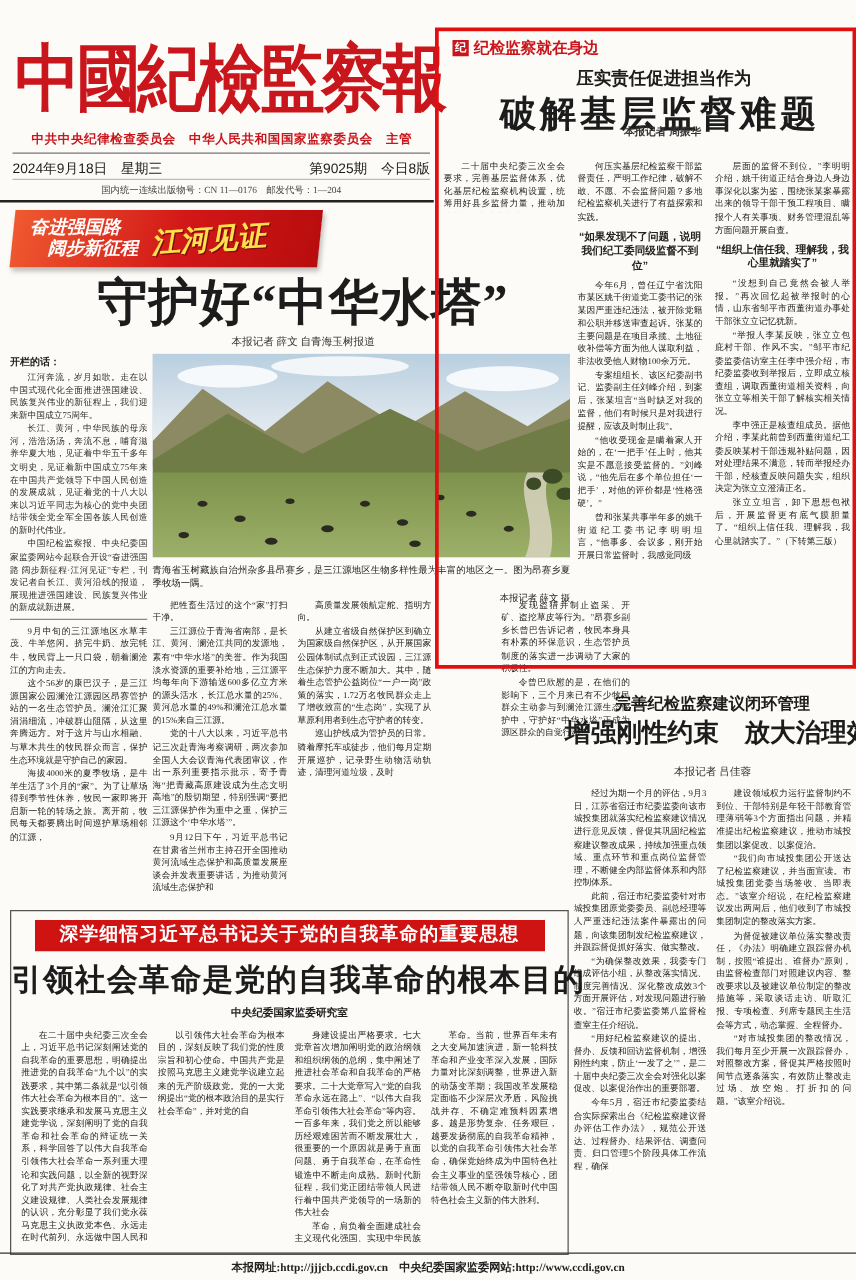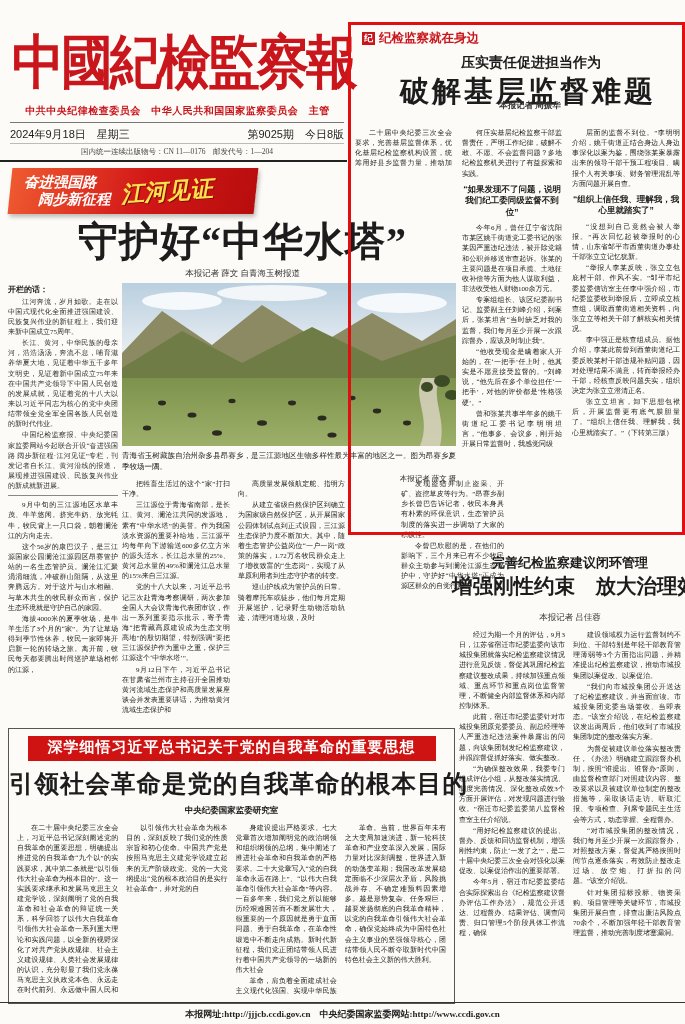--- a/index.html
+++ b/index.html
@@ -92,21 +92,21 @@
   <div class="abs tr-kicker kickline">压实责任促进担当作为</div>
   <div class="abs tr-head">破解基层监督难题</div>
   <div class="abs tr-byline byline">本报记者 周振华</div>
   <div class="abs col tr-col1">
       <p>二十届中央纪委三次全会要求，完善基层监督体系，优化基层纪检监察机构设置，统筹用好县乡监督力量，推动加大基层监督办案力度。如</p>
     </div>
   <div class="abs col tr-col2">
       <p>何压实基层纪检监察干部监督责任，严明工作纪律，破解不敢、不愿、不会监督问题？多地纪检监察机关进行了有益探索和实践。</p>
       <p class="subhead">“如果发现不了问题，说明我们纪工委同级监督不到位”</p>
       <p>今年6月，曾任辽宁省沈阳市某区姚千街道党工委书记的张某因严重违纪违法，被开除党籍和公职并移送审查起诉。张某的主要问题是在项目承揽、土地征收补偿等方面为他人谋取利益，非法收受他人财物100余万元。</p>
-      <p>专案组组长、该区纪委副书记、监委副主任刘峰介绍，到案后，张某坦言“当时缺乏对我的监督，我们每月至少开展一次跟踪督办，应该及时制止我”。</p>
+      <p>专案组组长、该区纪委副书记、监委副主任刘峰介绍，到案后，张某坦言“当时缺乏对我的监督，他们有时候只是对我进行提醒，应该及时制止我”。</p>
       <p>“他收受现金是瞒着家人开始的，在‘一把手’任上时，他其实是不愿意接受监督的。”刘峰说，“他先后在多个单位担任‘一把手’，对他的评价都是‘性格强硬’。”</p>
       <p>曾和张某共事半年多的姚千街道纪工委书记李明明坦言，“他事多、会议多，刚开始开展日常监督时，我感觉同级</p>
     </div>
   <div class="abs col tr-col3">
       <p>层面的监督不到位。”李明明介绍，姚千街道正结合身边人身边事深化以案为鉴，围绕张某案暴露出来的领导干部干预工程项目、瞒报个人有关事项、财务管理混乱等方面问题开展自查。</p>
       <p class="subhead">“组织上信任我、理解我，我心里就踏实了”</p>
       <p>“没想到自己竟然会被人举报。”再次回忆起被举报时的心情，山东省邹平市西董街道办事处干部张立立记忆犹新。</p>
       <p>“举报人李某反映，张立立包庇村干部、作风不实。”邹平市纪委监委信访室主任李中强介绍，市纪委监委收到举报后，立即成立核查组，调取西董街道相关资料，向张立立等相关干部了解核实相关情况。</p>
       <p>李中强正是核查组成员。据他介绍，李某此前曾到西董街道纪工委反映某村干部违规补贴问题，因对处理结果不满意，转而举报经办干部，经核查反映问题失实，组织决定为张立立澄清正名。</p>
       <p>张立立坦言，卸下思想包袱后，开展监督更有底气膜胆量了。“组织上信任我、理解我，我心里就踏实了。”（下转第三版）</p>
@@ -229,19 +229,18 @@
       <p>此前，宿迁市纪委监委针对市城投集团原党委委员、副总经理等人严重违纪违法案件暴露出的问题，向该集团制发纪检监察建议，并跟踪督促抓好落实、做实整改。</p>
       <p>“为确保整改效果，我委专门组成评估小组，从整改落实情况、制度完善情况、深化整改成效3个方面开展评估，对发现问题进行验收。”宿迁市纪委监委第八监督检查室主任介绍说。</p>
       <p>“用好纪检监察建议的提出、督办、反馈和回访监督机制，增强刚性约束，防止‘一发了之’”，是二十届中央纪委三次全会对强化以案促改、以案促治作出的重要部署。</p>
       <p>今年5月，宿迁市纪委监委结合实际探索出台《纪检监察建议督办评估工作办法》，规范公开送达、过程督办、结果评估、调查问责、归口管理5个阶段具体工作流程，确保</p>
     </div>
   <div class="abs col br-col2">
       <p>建设领域权力运行监督制约不到位、干部特别是年轻干部教育管理薄弱等3个方面指出问题，并精准提出纪检监察建议，推动市城投集团以案促改、以案促治。</p>
       <p>“我们向市城投集团公开送达了纪检监察建议，并当面宣读。市城投集团党委当场签收、当即表态。”该室介绍说，在纪检监察建议发出两周后，他们收到了市城投集团制定的整改落实方案。</p>
       <p>为督促被建议单位落实整改责任，《办法》明确建立跟踪督办机制，按照“谁提出、谁督办”原则，由监督检查部门对照建议内容、整改要求以及被建议单位制定的整改措施等，采取谈话走访、听取汇报、专项检查、列席专题民主生活会等方式，动态掌握、全程督办。</p>
       <p>“对市城投集团的整改情况，我们每月至少开展一次跟踪督办，对照整改方案，督促其严格按照时间节点逐条落实，有效防止整改走过场、放空炮、打折扣的问题。”该室介绍说。</p>
-      <p>针对集团招标投标、物资采购、项目管理等关键环节，市城投集团开展自查，排查出廉洁风险点70余个，不断加强年轻干部教育管理监督，推动完善制度堵塞漏洞。</p>
     </div>
 
   <div class="abs footer-rule"></div>
   <div class="abs footer-text">本报网址:http://jjjcb.ccdi.gov.cn　中央纪委国家监委网站:http://www.ccdi.gov.cn</div>
 
 </div>
 
 </body></html>

